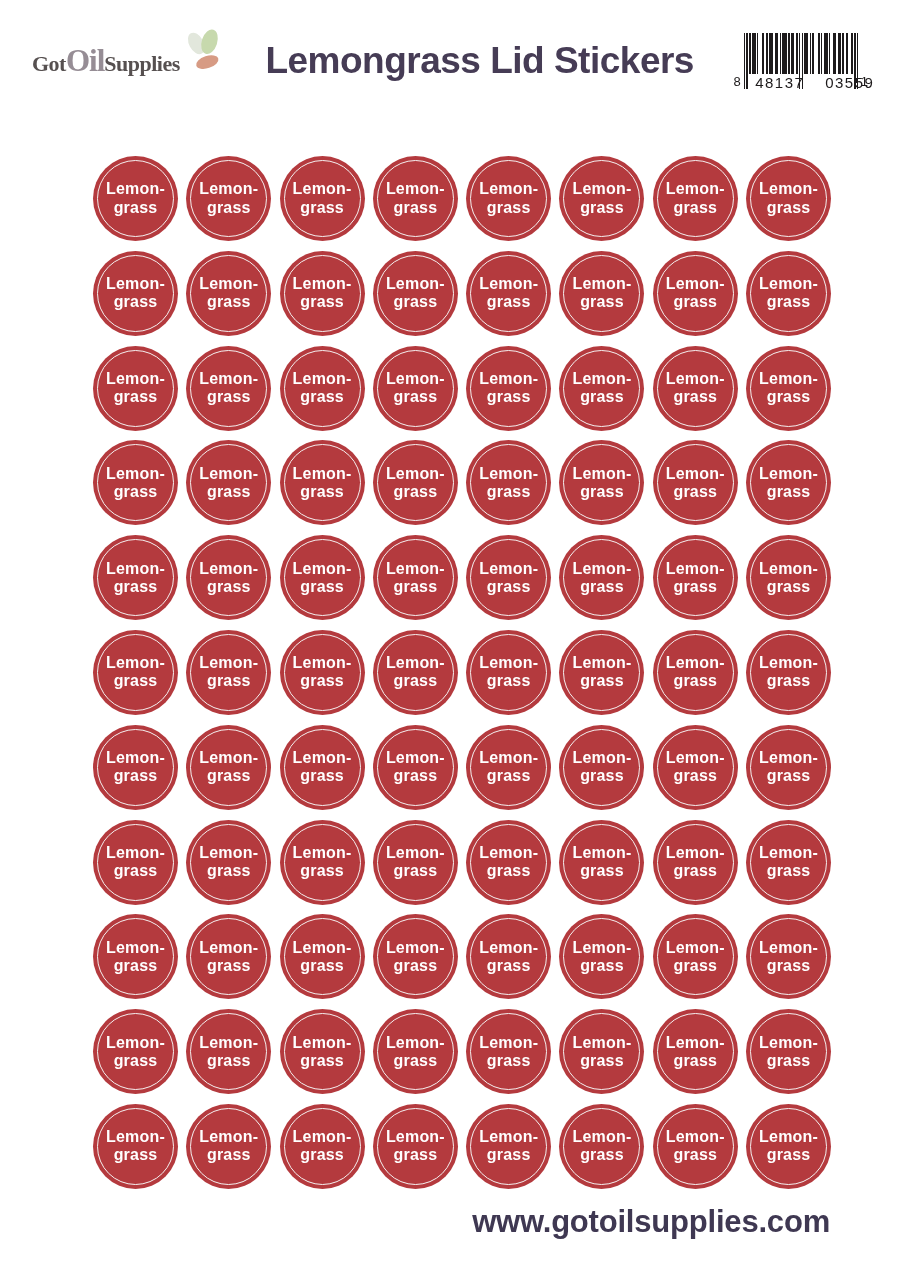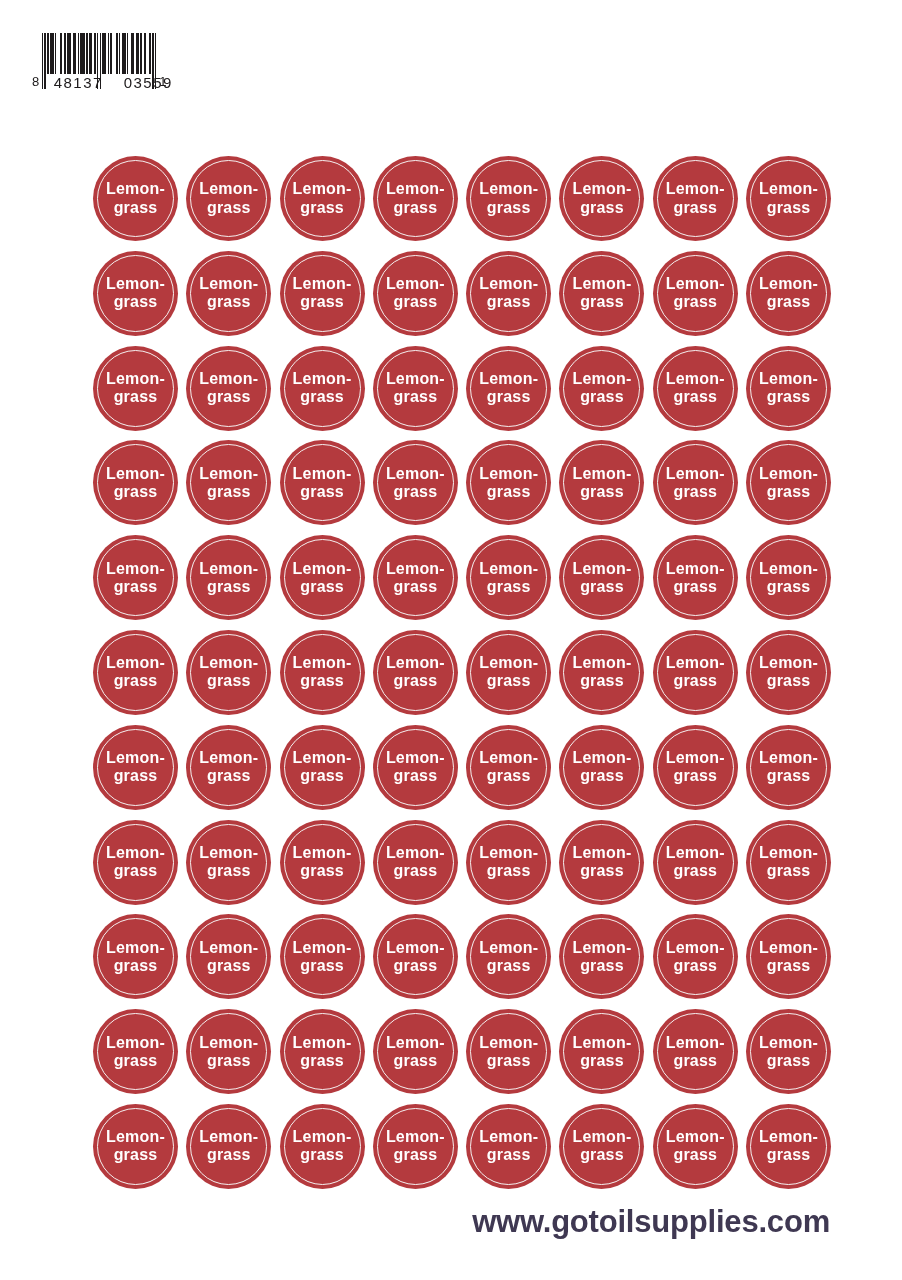--- a/index.html
+++ b/index.html
@@ -98,21 +98,32 @@
     white-space:nowrap;
   }
 </style>
 </head>
 <body>
 
 <div class="page">
 
   <header class="header">
 
-
+    <div class="logo">
+      <span class="logo-got" style="color: rgb(86, 80, 80);">Got</span>
+        <span class="logo-oil" style="color: rgb(150, 141, 149);">Oil</span>
+        <span class="logo-supplies" style="color: rgb(86, 80, 80);">Supplies</span>
+      <svg class="logo-leaves" viewBox="0 0 40 40" aria-hidden="true">
+        <ellipse cx="13" cy="14" rx="6.5" ry="10.5" transform="rotate(-28 13 14)" fill="#e2e7dc"></ellipse>
+        <ellipse cx="25" cy="12.5" rx="7" ry="11.5" transform="rotate(18 25 12.5)" fill="#c7d9ad"></ellipse>
+        <ellipse cx="23" cy="31" rx="10.5" ry="5.5" transform="rotate(-18 23 31)" fill="#d79b84"></ellipse>
+      </svg>
+    </div>
+
+    <h1 class="title" style="color: rgb(70, 60, 85);">Lemongrass Lid Stickers</h1>
 
     <div class="barcode">
       <span class="bc-outer">8</span>
       <div class="bc-body">
         <svg id="bc-svg" viewBox="0 0 95 54" preserveAspectRatio="none" shape-rendering="crispEdges" aria-hidden="true">
             <rect x="0" y="0" width="1" height="54" fill="#1d1a1b"></rect>
             <rect x="2" y="0" width="1" height="54" fill="#1d1a1b"></rect>
             <rect x="4" y="0" width="1" height="40" fill="#1d1a1b"></rect>
             <rect x="5" y="0" width="1" height="40" fill="#1d1a1b"></rect>
             <rect x="7" y="0" width="1" height="40" fill="#1d1a1b"></rect>

